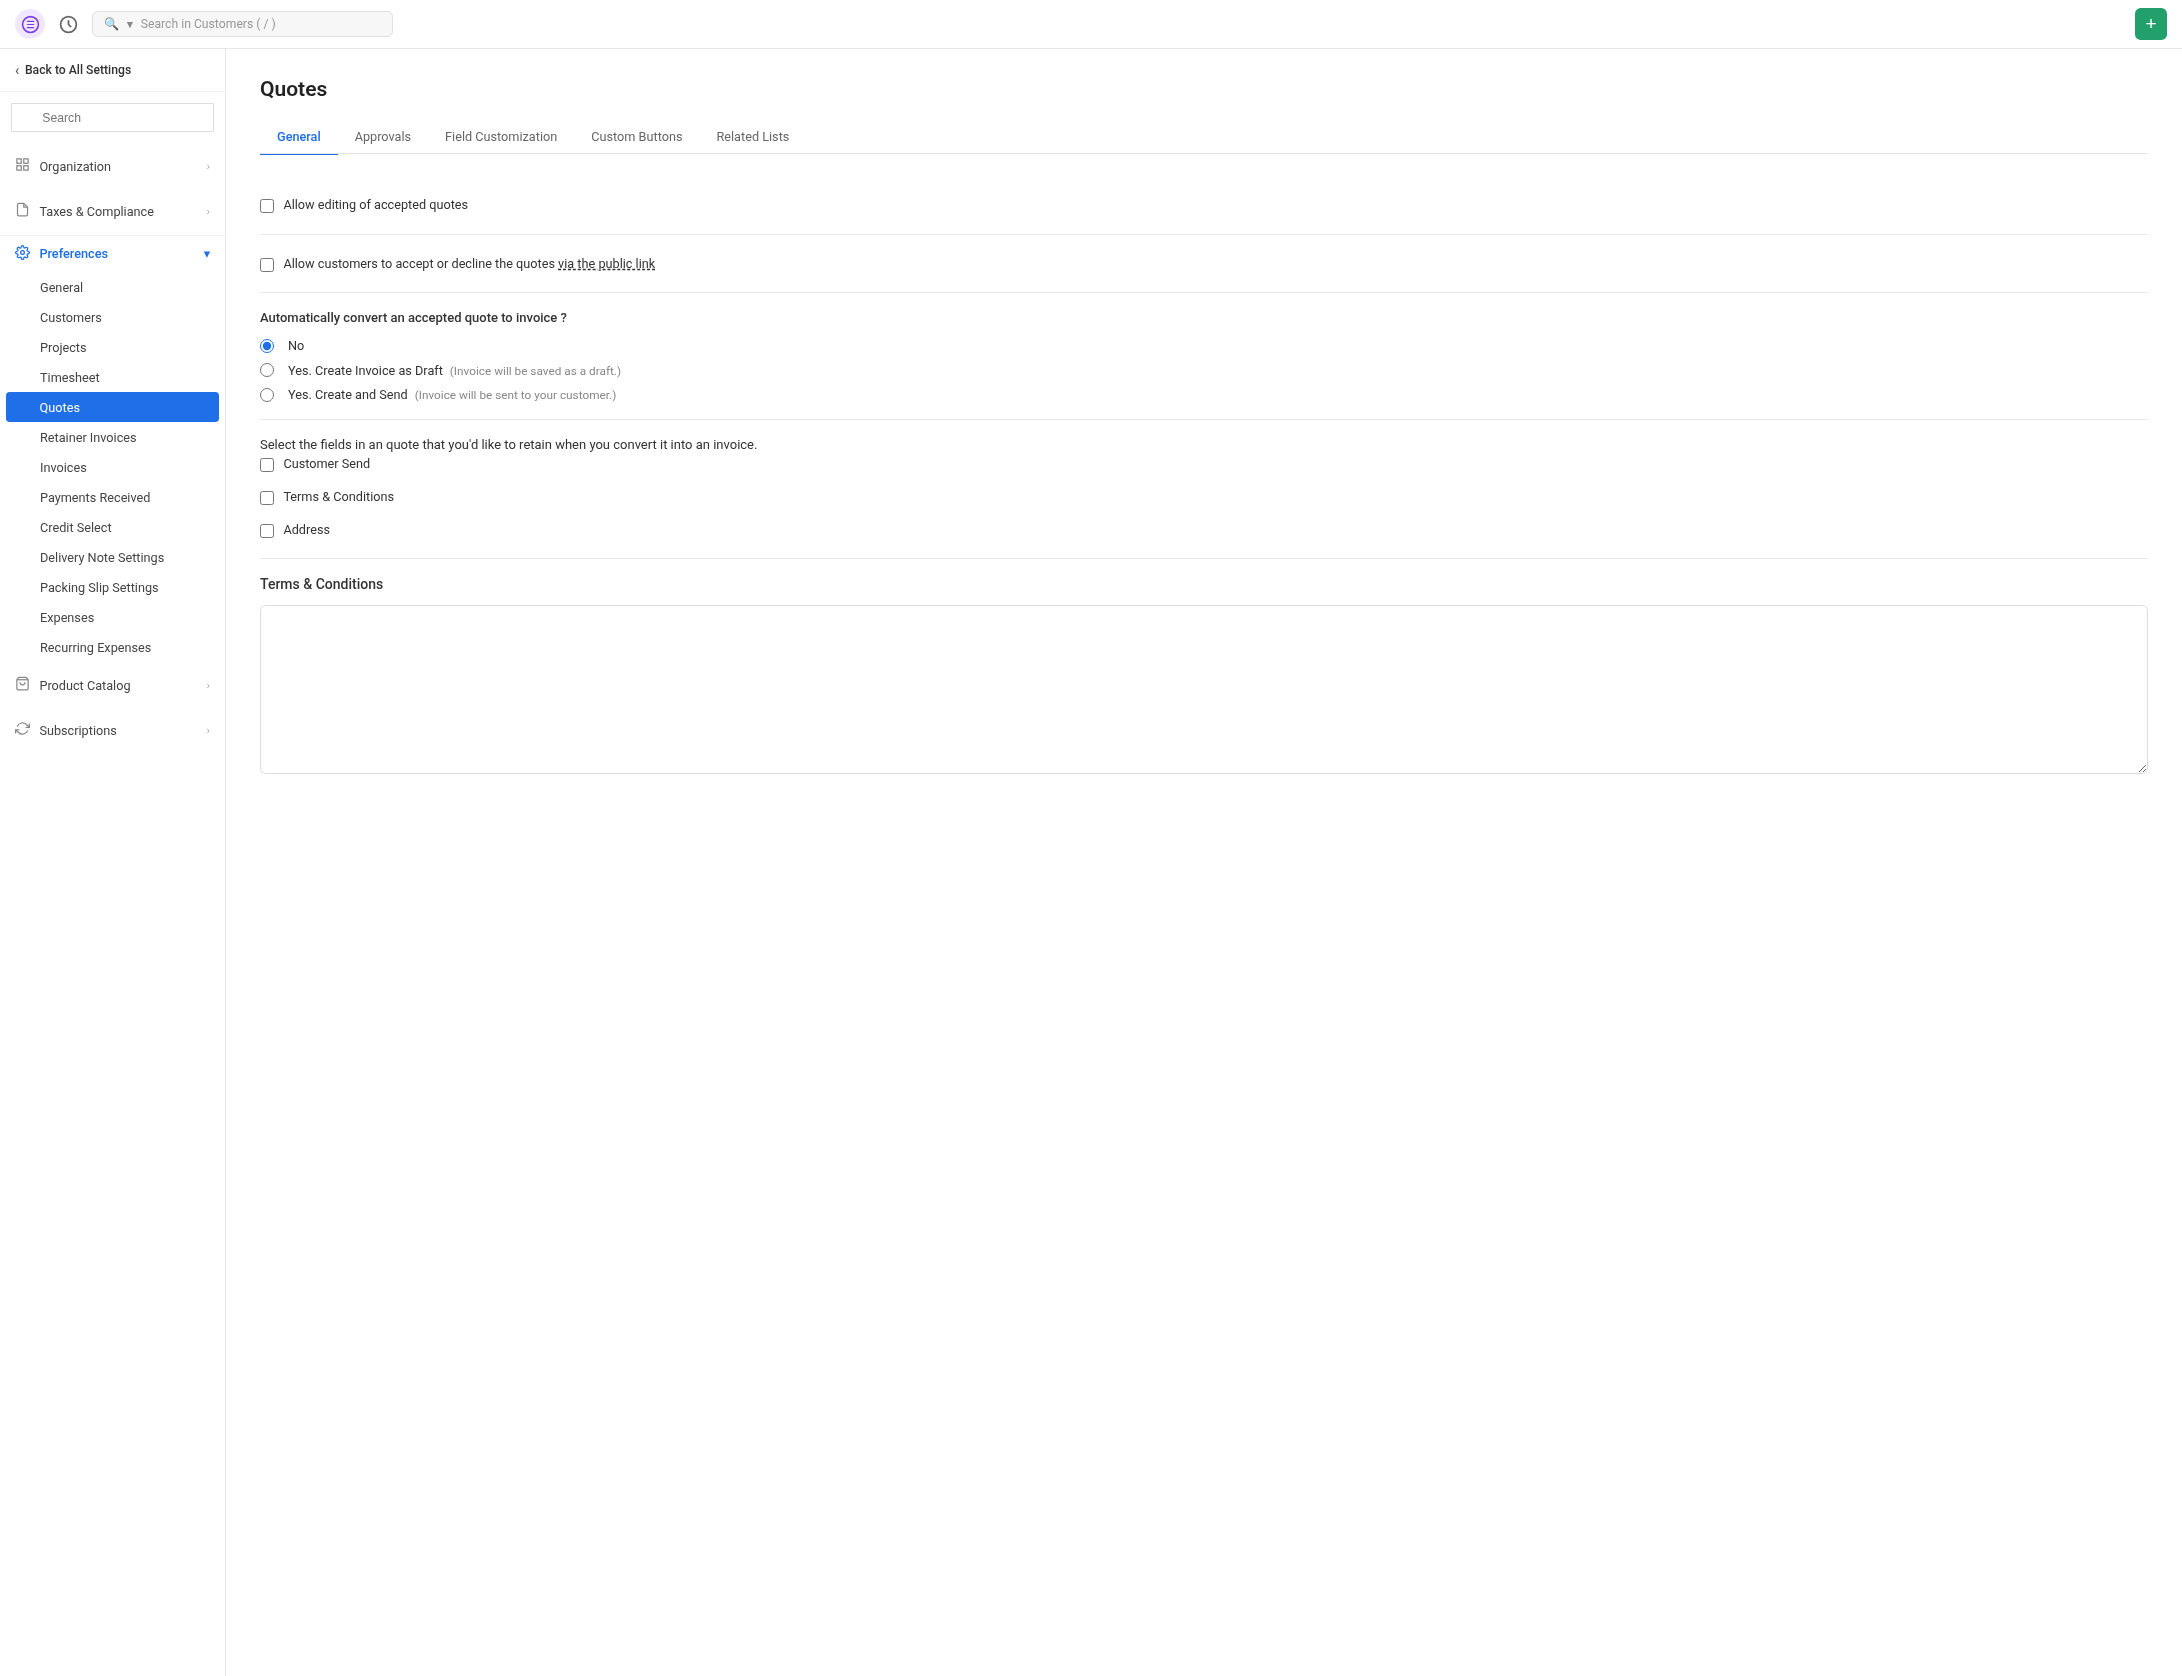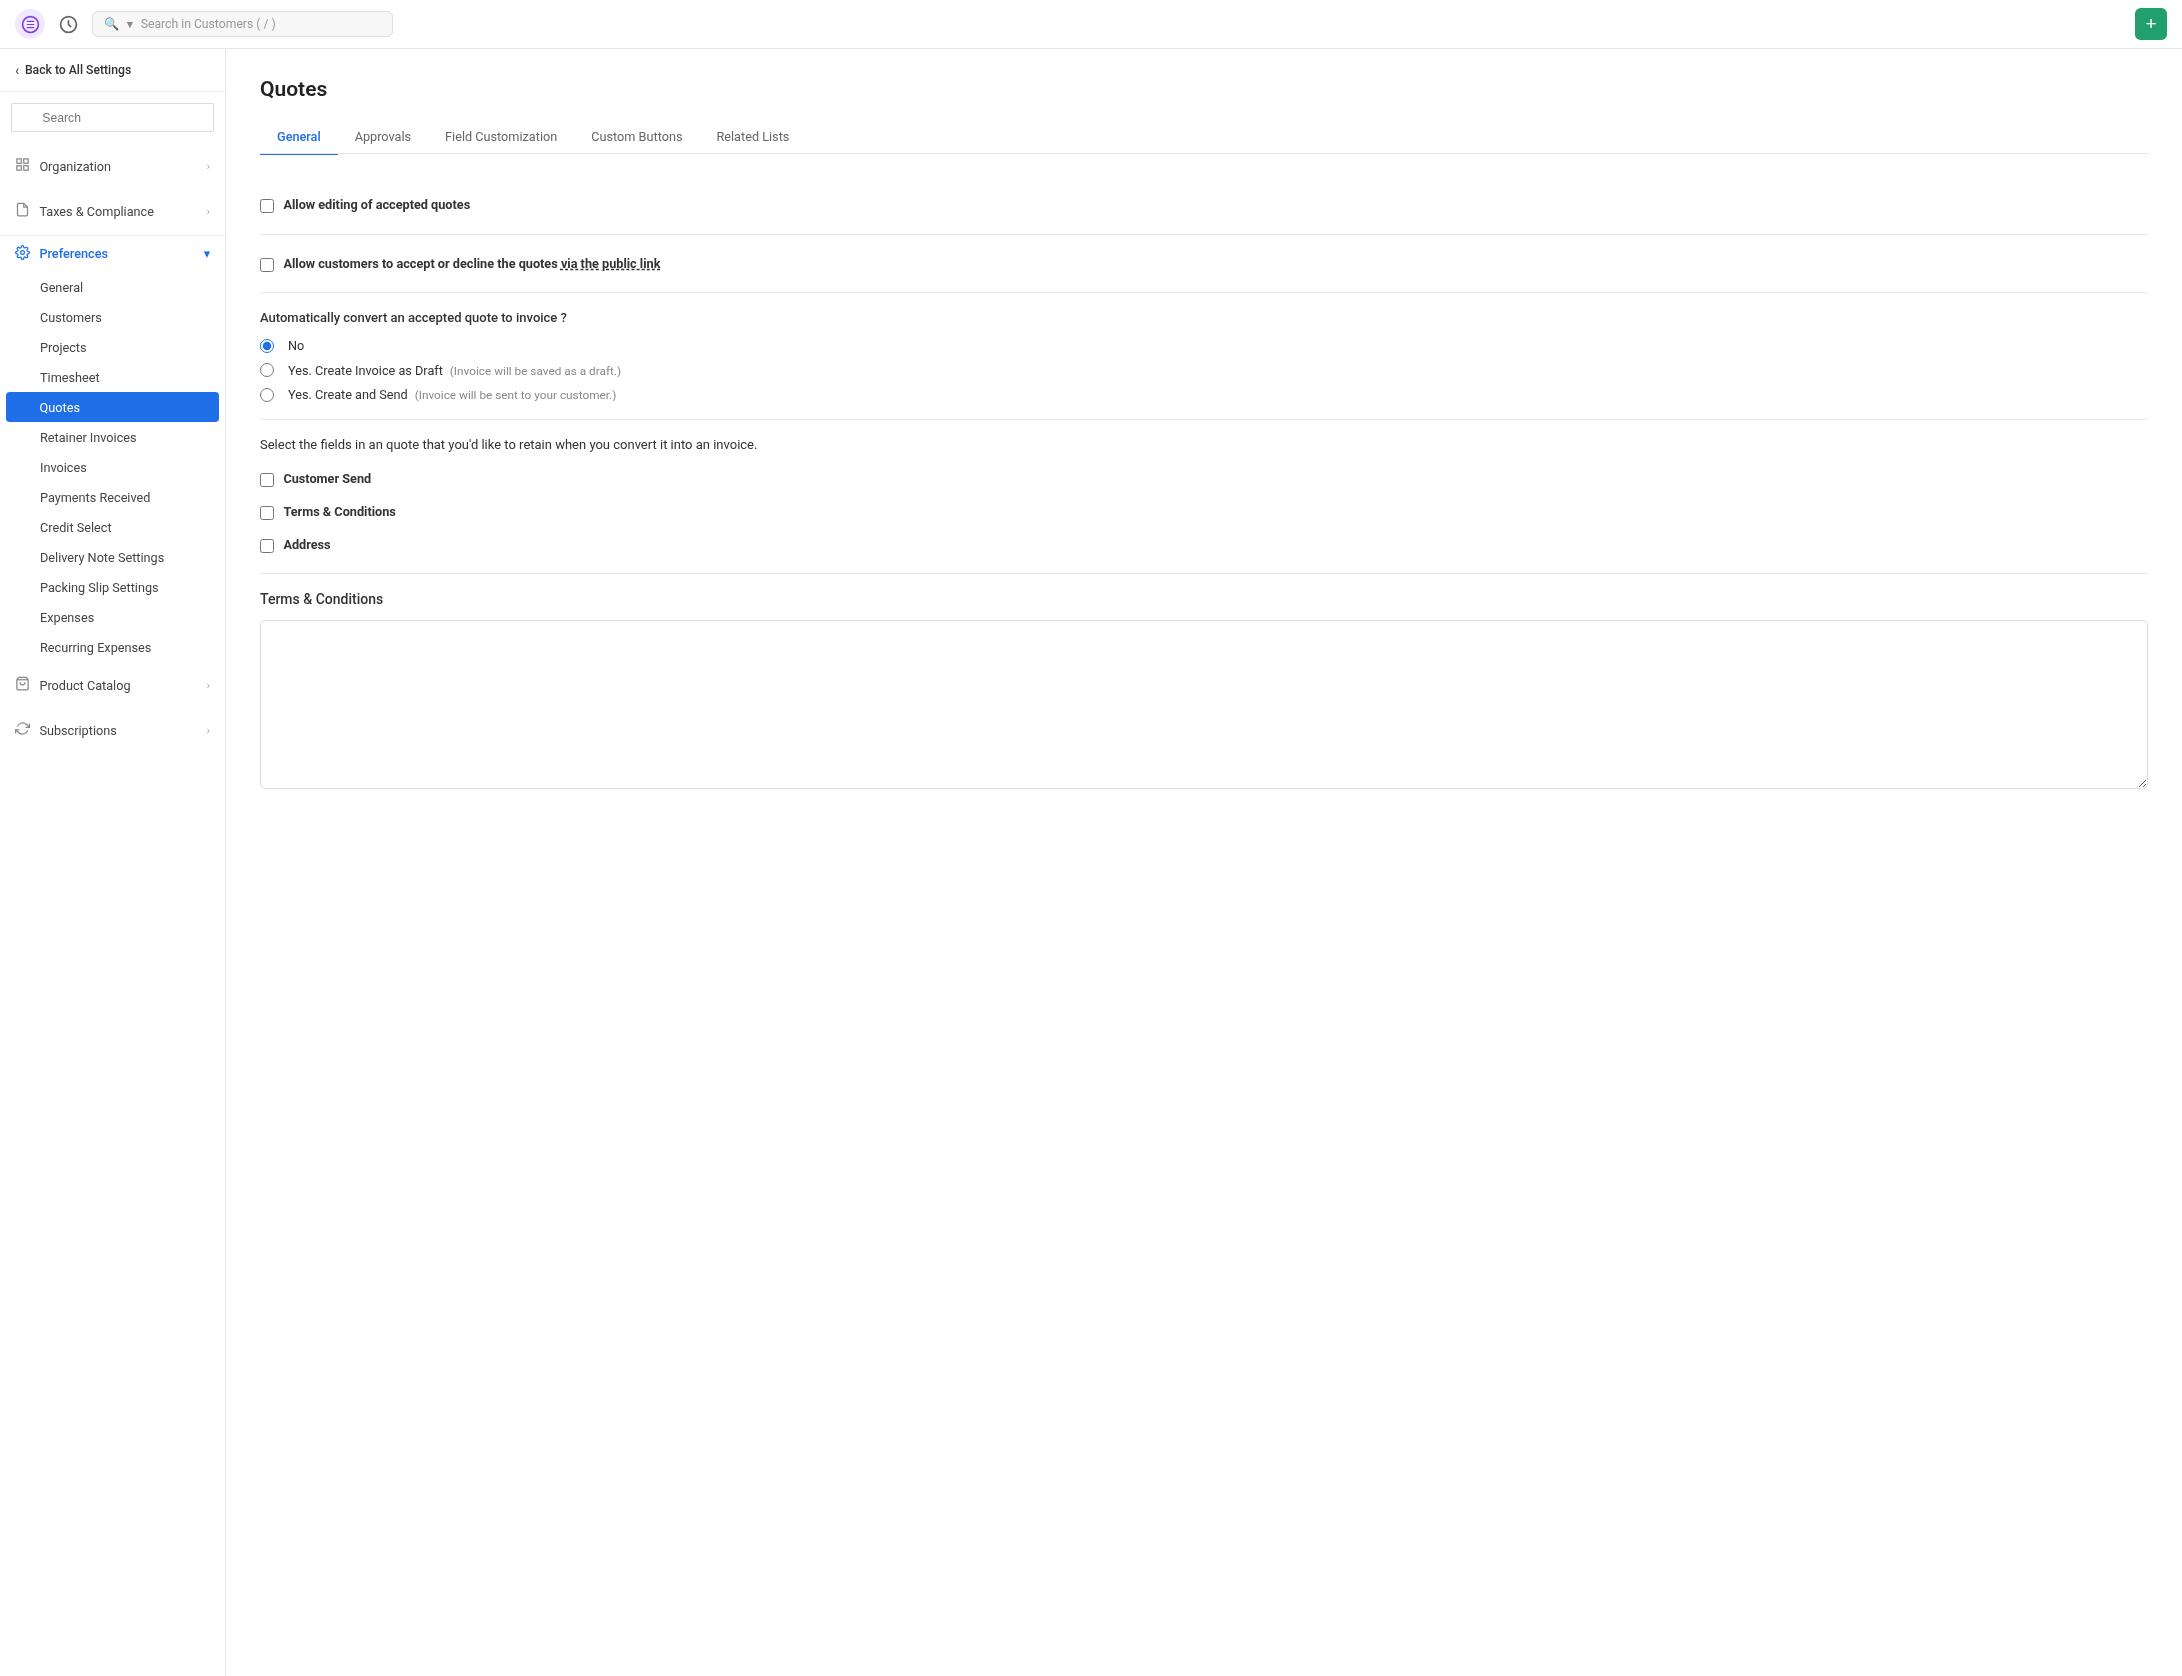--- a/index.html
+++ b/index.html
@@ -72,33 +72,33 @@
       margin-bottom: -1.9px; white-space: nowrap;
     }
     .tab.active { color: #1e6fe8; border-bottom: 1.9px solid #1e6fe8; font-weight: 500; }
 
     
     .content-section { border-bottom: 0.9px solid #e8e8e8; padding: 17px 0; }
     .content-section:last-child { border-bottom: none; }
 
     .checkbox-row { display: flex; align-items: flex-start; gap: 9.4px; padding: 3.8px 0; }
     .checkbox-row input[type="checkbox"] { margin-top: 1.9px; width: 14px; height: 14px; cursor: pointer; }
-    .checkbox-label { font-size: 12.7px; color: #333; font-weight: bold; }
+    .checkbox-label { font-size: 12.7px; color: #333; }
     .underline-dashed { text-decoration: underline; text-decoration-style: dashed; }
 
     .section-heading { font-size: 13px; font-weight: 500; color: #333; margin-bottom: 13px; }
 
     .radio-group { display: flex; flex-direction: column; gap: 9.4px; }
     .radio-row { display: flex; align-items: center; gap: 14px; }
     .radio-row input[type="radio"] { width: 14px; height: 14px; cursor: pointer; accent-color: #1e6fe8; }
     .radio-label { font-size: 12.7px; color: #333; }
     .radio-sub { font-size: 11.8px; color: #888; margin-left: 3.8px; }
 
     .fields-section { padding: 17px 0; border-bottom: 0.9px solid #e8e8e8; }
-    .fields-heading { font-size: 13px; color: #333; margin-bottom: 15px; }
+    .fields-heading { font-size: 13px; color: #333; }
     .field-checks { display: flex; flex-direction: column; gap: 9.4px; }
 
     .terms-section { padding: 17px 0; }
     .terms-heading { font-size: 14px; font-weight: 500; color: #333; margin-bottom: 13px; }
     .terms-textarea {
       width: 100%; height: 169px; border: 0.9px solid #ddd; border-radius: 5.6px;
       padding: 11.3px; font-size: 12.2px; resize: vertical; outline: none; color: #333;
       font-family: inherit; background: #fff;
     }
 

